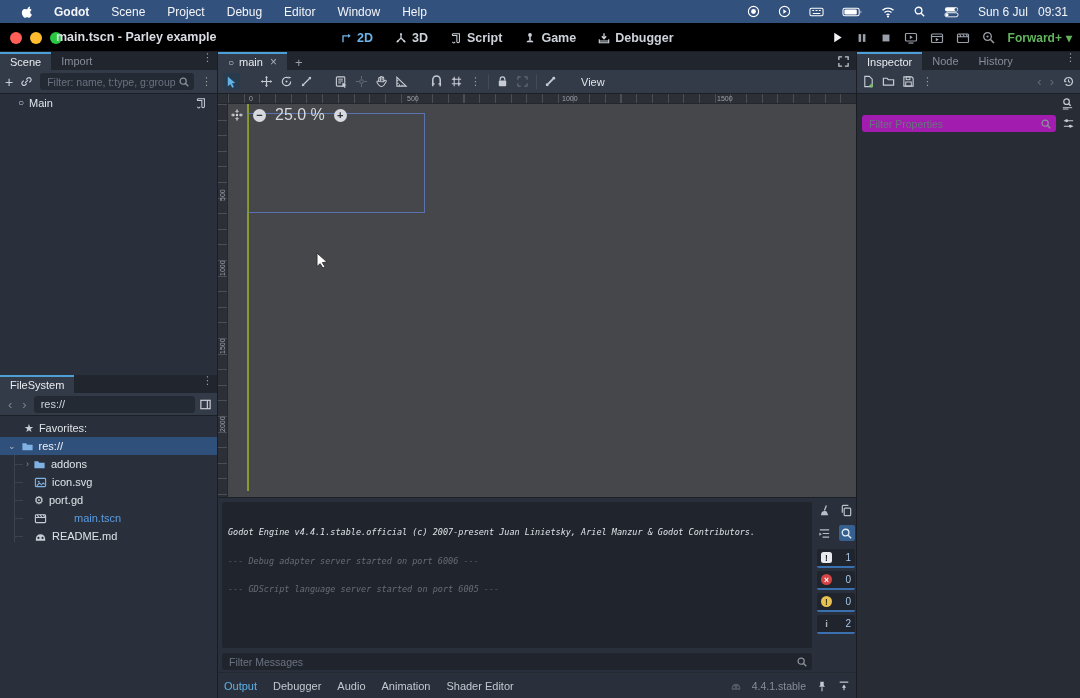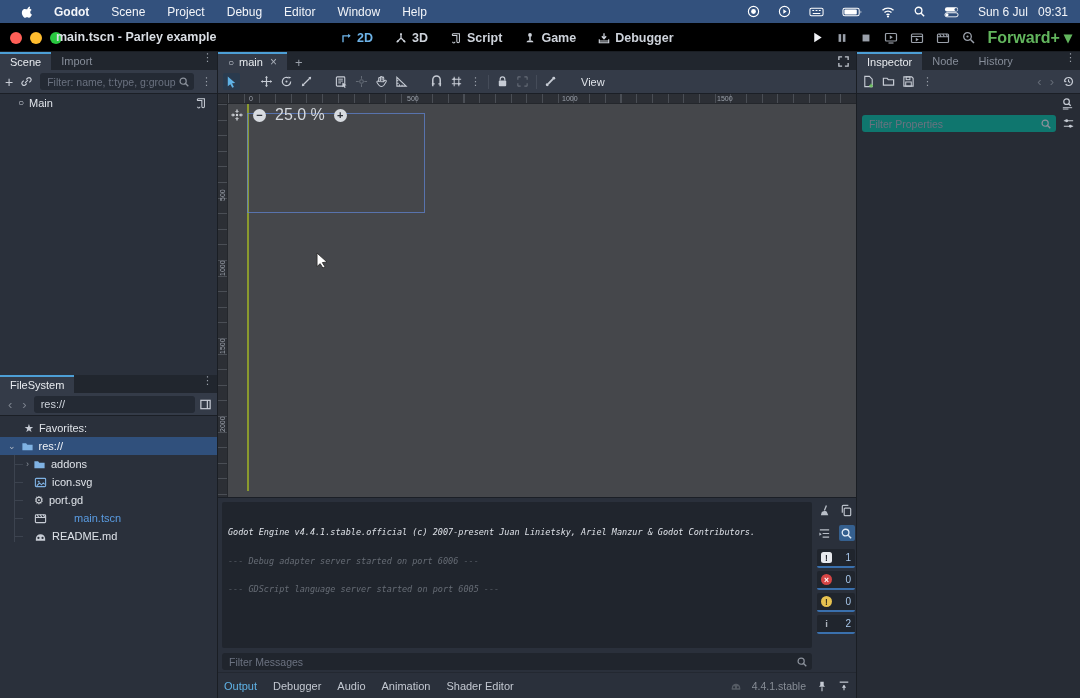--- a/index.html
+++ b/index.html
@@ -22,21 +22,21 @@
   .l-red{background:#ff5f57;} .l-yel{background:#febc2e;} .l-grn{background:#28c840;}
   #win-title { position:absolute; left:56px; top:7px; font-size:12.5px; font-weight:bold; color:#d9dde3; }
   #workspaces { position:absolute; left:340px; top:0; height:29px; display:flex; align-items:center; gap:22px; }
   .ws { display:flex; align-items:center; gap:5px; color:#ced3db; font-size:12.5px; font-weight:bold; }
   .ws.active { color:#6db3e8; }
   .ws.active svg { color:#6db3e8; }
   .ws svg { color:#ced3db; }
   #runbar { position:absolute; right:8px; top:0; height:29px; display:flex; align-items:center; gap:12px; }
   #runbar .rico { display:flex; align-items:center; color:#9aa0aa; }
   #runbar .rico.play { color:#f0f2f5; }
-  #renderer { display:flex; align-items:center; gap:4px; color:#62b55d; font-weight:bold; font-size:16px; }
+  #renderer { display:flex; align-items:center; gap:4px; color:#62b55d; font-weight:bold; font-size:12px; }
 
   
   .dock { position:absolute; top:52px; bottom:0; background:#2a303b; }
   #left-dock { left:0; width:218px; border-right:1px solid #1a1e24; }
   #right-dock { right:0; width:224px; border-left:1px solid #1a1e24; background:#272c35; }
   #center-dock { left:218px; width:638px; display:flex; flex-direction:column; }
 
   .tabrow { height:18px; background:#21262e; display:flex; align-items:flex-end; position:relative; }
   .tab { height:18px; display:flex; align-items:center; gap:5px; padding:0 10px; color:#868d99; font-size:11px; }
   .tab.active { background:#343b48; color:#e8ebef; border-top:2px solid #4d9fd6; }
@@ -843,21 +843,21 @@
   </div>
   <div id="insp-namestrip">
     <span class="tbtn">
         <svg width="13" height="13" viewBox="0 0 14 14">
           <use href="#s-docsearch"></use>
         </svg>
       </span>
   </div>
   <div id="insp-filterrow">
     <span class="filter-input">
-      <input type="text" style="background: #0f766e;" placeholder="Filter Properties">
+      <input type="text" style="background: #a21caf;" placeholder="Filter Properties">
       <span class="mag">
           <svg width="12" height="12" viewBox="0 0 14 14">
             <use href="#s-search"></use>
           </svg>
         </span>
     </span>
     <span class="tbtn">
         <svg width="13" height="13" viewBox="0 0 14 14">
           <use href="#s-tune"></use>
         </svg>

